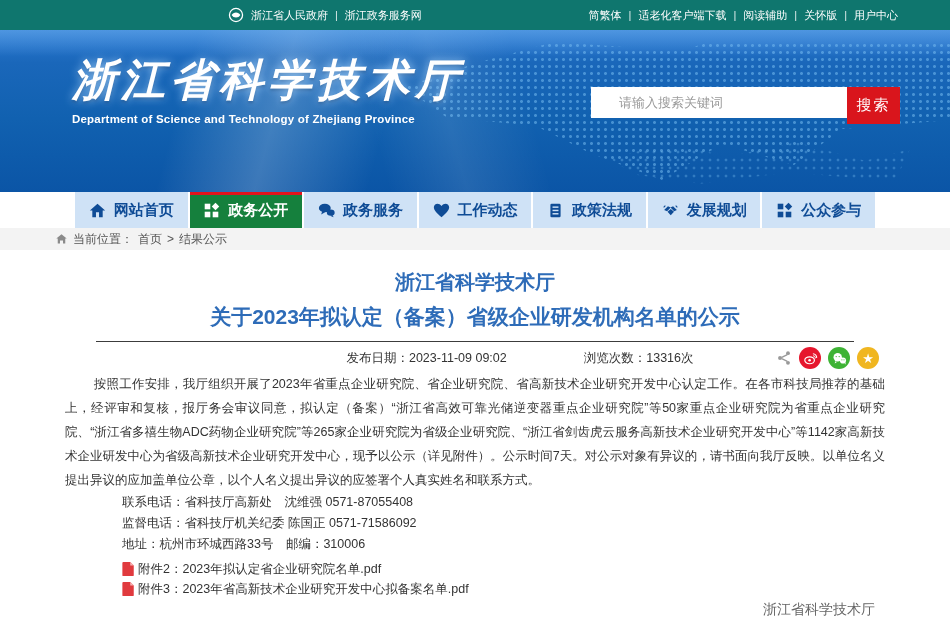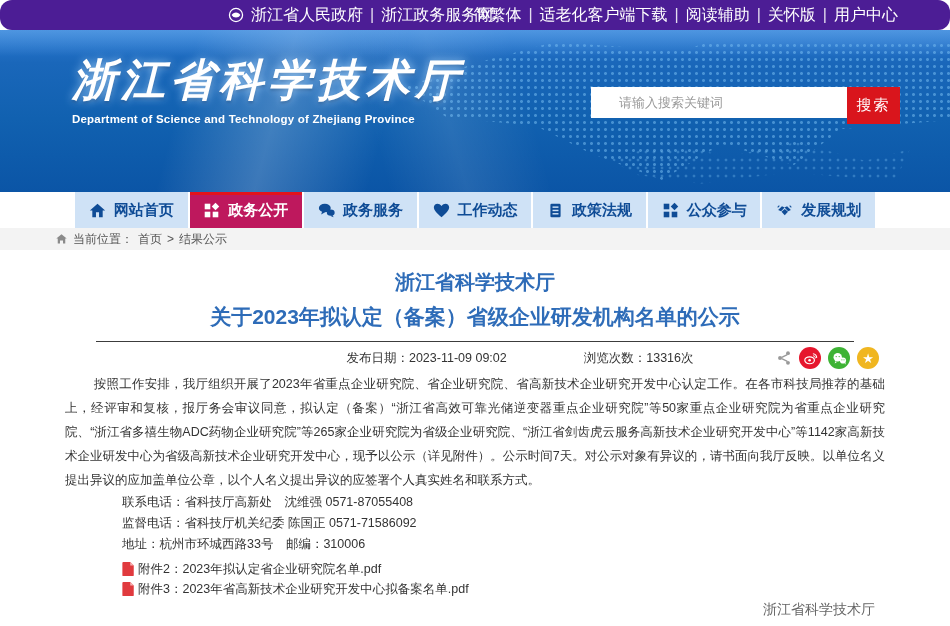--- a/index.html
+++ b/index.html
@@ -1,21 +1,21 @@
 <!DOCTYPE html>
 <html><head>
 <meta charset="utf-8">
 <style>
   html,body{margin:0;padding:0;}
   body{
     width:950px;height:626px;overflow:hidden;position:relative;background:#fff;
     font-family:"Liberation Sans","DejaVu Sans",sans-serif;color:#333;
   }
   
-  .topbar{height:30px;background:#4c1d95;position:relative;color:#fff;font-size:16px;border-radius:12px;}
+  .topbar{height:30px;background:#0f766e;position:relative;color:#fff;font-size:11px;}
   .topbar a,.topbar span{color:#fff;text-decoration:none;}
   .topbar-left{position:absolute;left:228px;top:0;height:30px;display:flex;align-items:center;gap:7px;}
   .topbar-right{position:absolute;right:52px;top:0;height:30px;display:flex;align-items:center;gap:7px;}
   .tsep{opacity:.85;}
   .gov-icon svg{display:block;}
   
   .banner{height:162px;position:relative;overflow:hidden;
     background:linear-gradient(180deg,#2e7cd6 0%,#1a67ba 20%,#1161b0 55%,#0b55a6 100%);}
   .banner::before{content:'';position:absolute;left:0;top:0;width:70%;height:100%;
     background:linear-gradient(105deg,transparent 28%,rgba(255,255,255,.20) 42%,transparent 58%),
@@ -41,21 +41,21 @@
   .search-input::placeholder{color:#9a9a9a;}
   .search-btn{width:53px;height:37px;background:#d9151c;color:#fff;border:none;font-size:15px;
     font-family:inherit;cursor:pointer;letter-spacing:2px;}
   
   .nav{height:36px;background:#fff;}
   .nav-inner{width:800px;margin:0 auto;height:36px;display:flex;background:#cfe2f6;}
   .nav-item{flex:1;display:flex;align-items:center;justify-content:center;gap:8px;
     font-size:15px;font-weight:bold;color:#0f4c96;position:relative;border-right:2px solid #fff;cursor:pointer;}
   .nav-item:last-child{border-right:none;}
   .nav-item svg{width:17px;height:17px;fill:currentColor;flex:none;}
-  .nav-item.active{background:#be185d;color:#fff;}
+  .nav-item.active{background:#15803d;color:#fff;}
   .nav-item.active::before{content:'';position:absolute;top:0;left:0;right:0;height:3px;background:#e2131c;}
   
   .breadcrumb{height:22px;background:#f3f3f3;display:flex;align-items:center;padding-left:55px;
     font-size:12px;color:#555;gap:5px;}
   .breadcrumb .crumb{cursor:pointer;}
   
   .content{width:820px;margin:0 auto;padding-top:20px;background:#fff;}
   .title1{text-align:center;font-size:20px;color:#2e6cb8;font-weight:600;line-height:24px;}
   .title2{text-align:center;font-size:21px;color:#2e6cb8;font-weight:600;line-height:26px;margin-top:10px;}
   .divider{width:758px;margin:11px auto 0;border-bottom:1px solid #3c3c3c;}
@@ -155,35 +155,35 @@
       <svg viewBox="0 0 20 20">
           <rect x="4" y="2" width="12" height="16" rx="1.5"></rect>
           <rect x="6.5" y="5.2" width="7" height="1.7" fill="#cfe2f6"></rect>
           <rect x="6.5" y="9.1" width="7" height="1.7" fill="#cfe2f6"></rect>
           <rect x="6.5" y="13" width="7" height="1.7" fill="#cfe2f6"></rect>
         </svg>
       <span>政策法规</span>
     </div>
     <div class="nav-item">
       <svg viewBox="0 0 20 20">
+          <path d="M2.5 9.5L7 5l3.2 1.6L6 11z"></path>
+          <path d="M17.5 9.5L13 5l-3 1.5 4.3 4.5z"></path>
+          <path d="M6.5 11.5l3.8 4 3.8-4-3.8-3.2z"></path>
+          <path d="M1.5 5.8l2-2 .9.9-2 2zM18.5 5.8l-2-2-.9.9 2 2z"></path>
+        </svg>
+      <span>发展规划</span>
+    </div>
+    <div class="nav-item">
+      <svg viewBox="0 0 20 20">
           <rect x="2" y="2" width="6.6" height="6.6"></rect>
           <rect x="2" y="11.4" width="6.6" height="6.6"></rect>
           <rect x="11.4" y="11.4" width="6.6" height="6.6"></rect>
           <rect x="11.6" y="2.2" width="6.2" height="6.2" transform="rotate(45 14.7 5.3)"></rect>
         </svg>
       <span>公众参与</span>
-    </div>
-    <div class="nav-item">
-      <svg viewBox="0 0 20 20">
-          <path d="M2.5 9.5L7 5l3.2 1.6L6 11z"></path>
-          <path d="M17.5 9.5L13 5l-3 1.5 4.3 4.5z"></path>
-          <path d="M6.5 11.5l3.8 4 3.8-4-3.8-3.2z"></path>
-          <path d="M1.5 5.8l2-2 .9.9-2 2zM18.5 5.8l-2-2-.9.9 2 2z"></path>
-        </svg>
-      <span>发展规划</span>
     </div>
   </div>
 </div>
 
 <div class="breadcrumb">
   <svg width="13" height="12" viewBox="0 0 16 15">
       <path d="M8 1.5l6.5 5.4h-1.8V13H9.9V9.3H6.1V13H3.3V6.9H1.5z" fill="#8a8a8a"></path>
     </svg>
   <span>当前位置：</span>
   <span class="crumb">首页</span>

